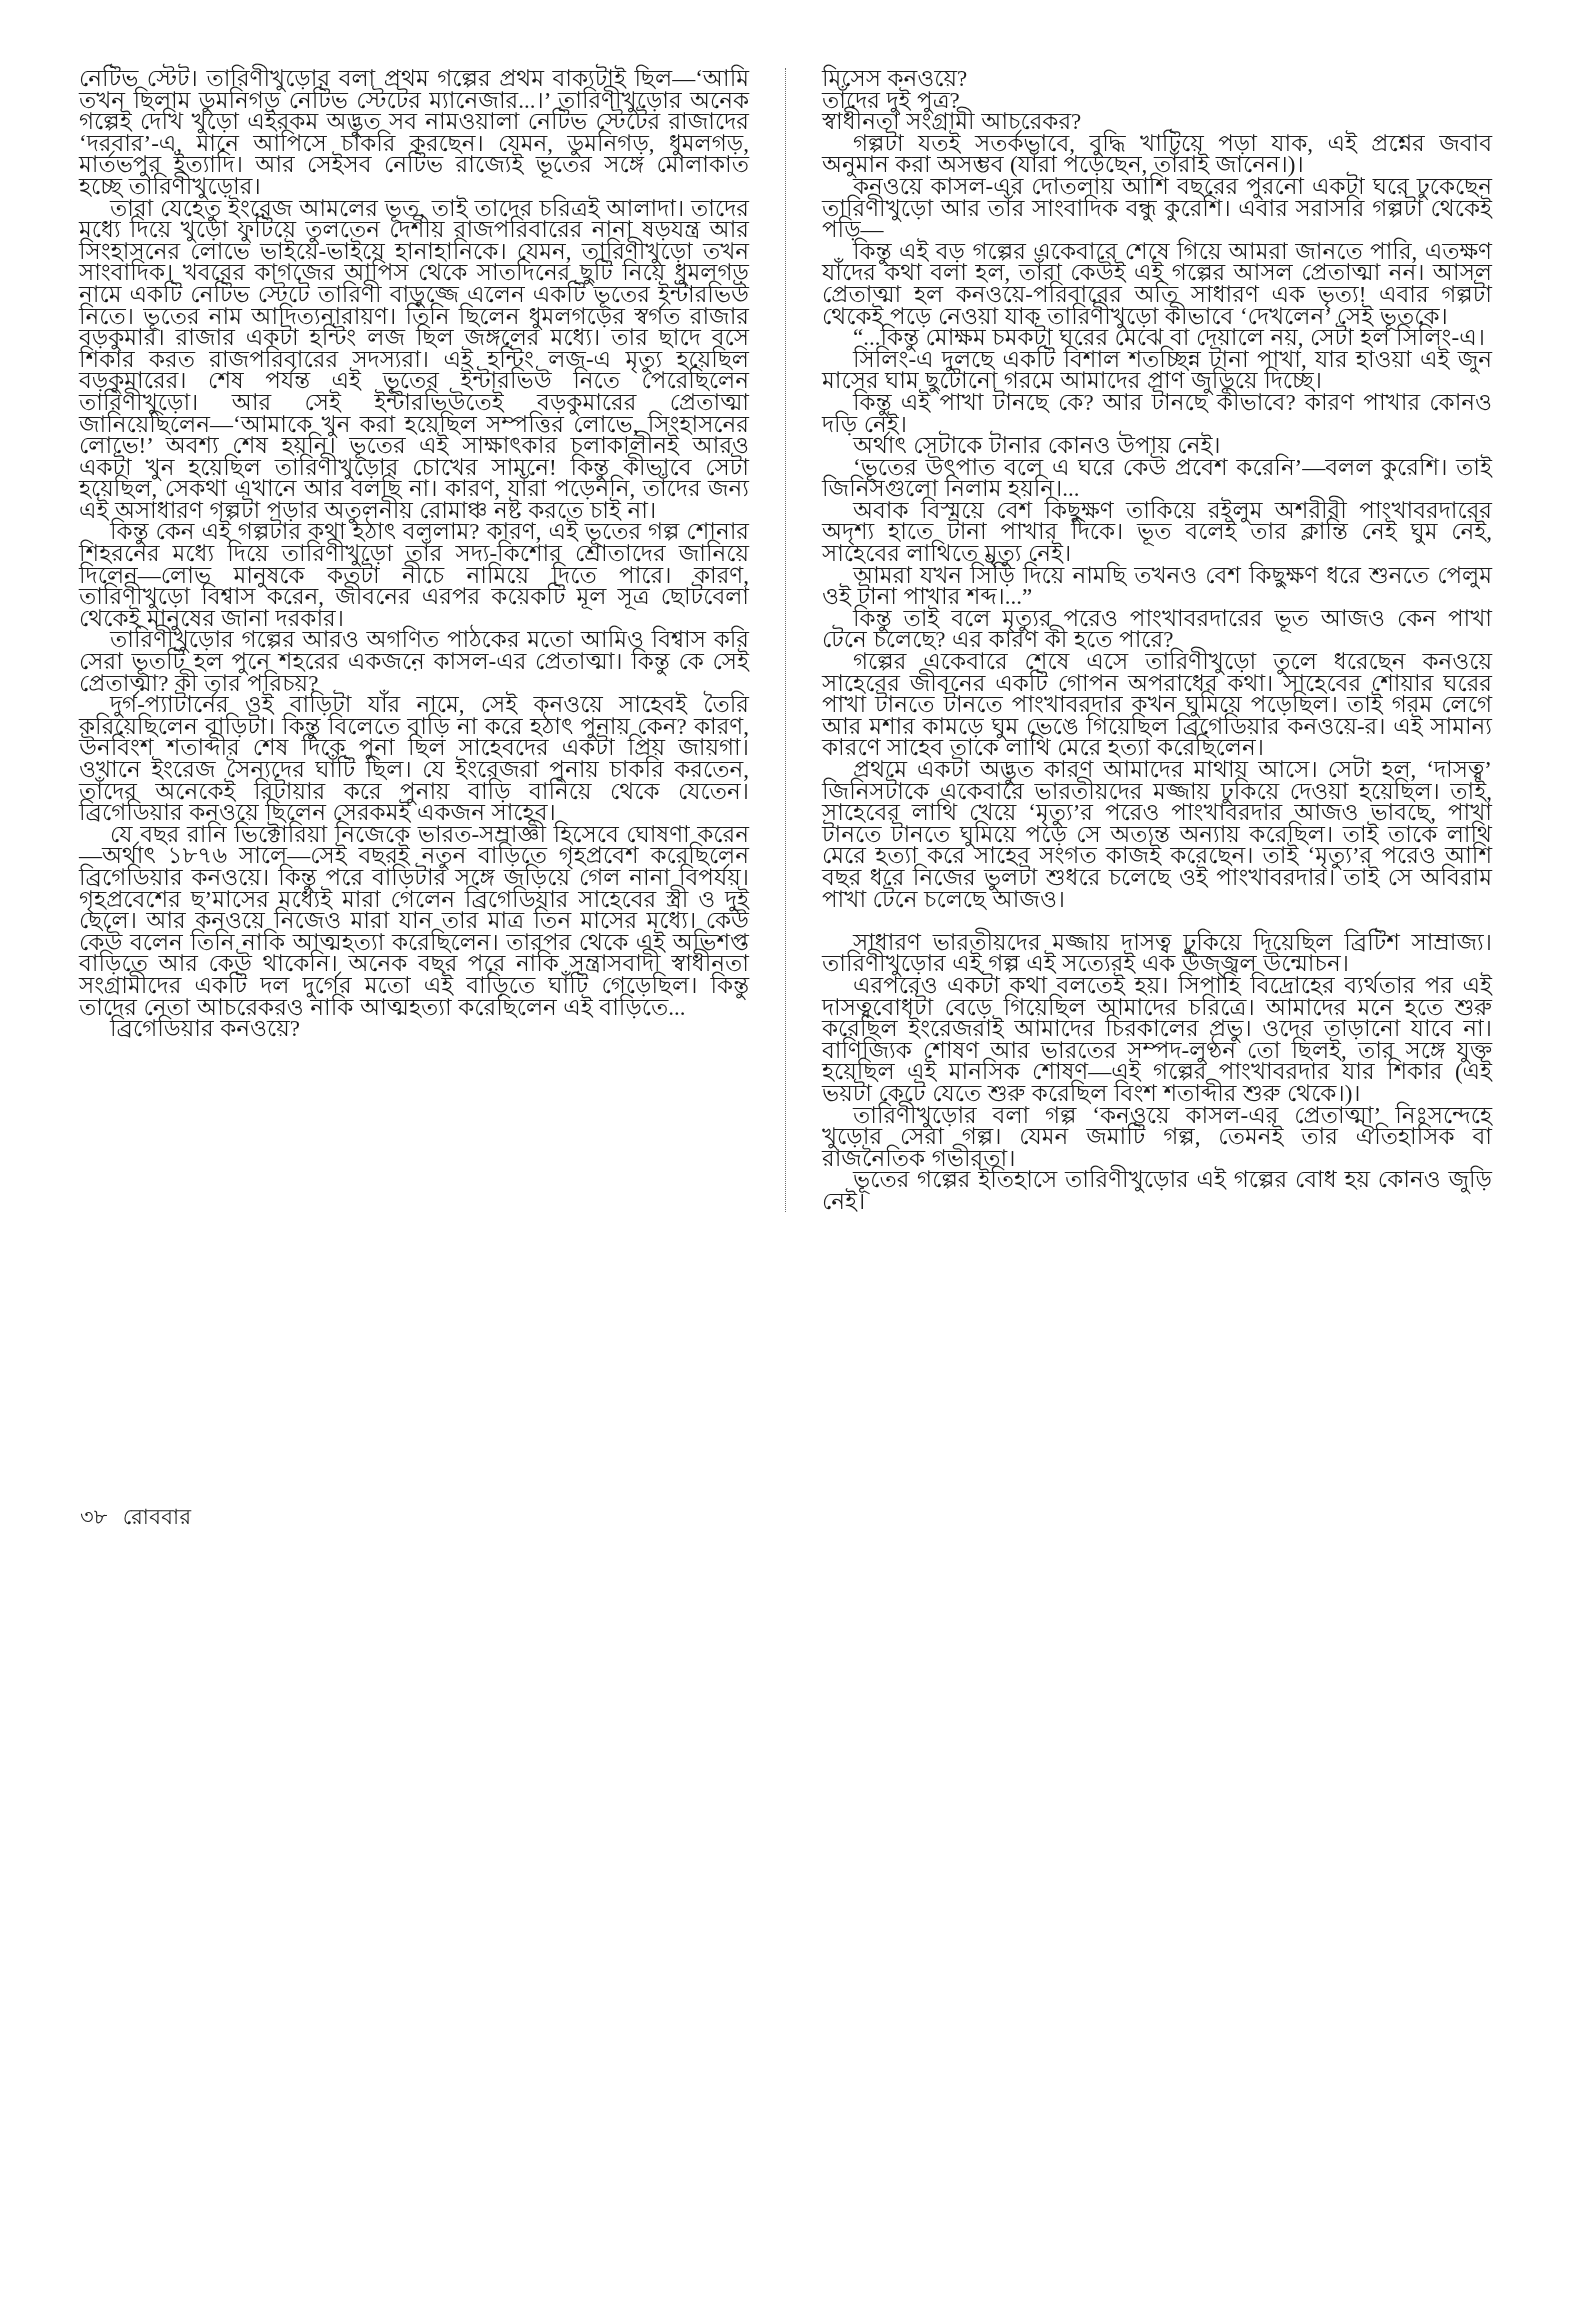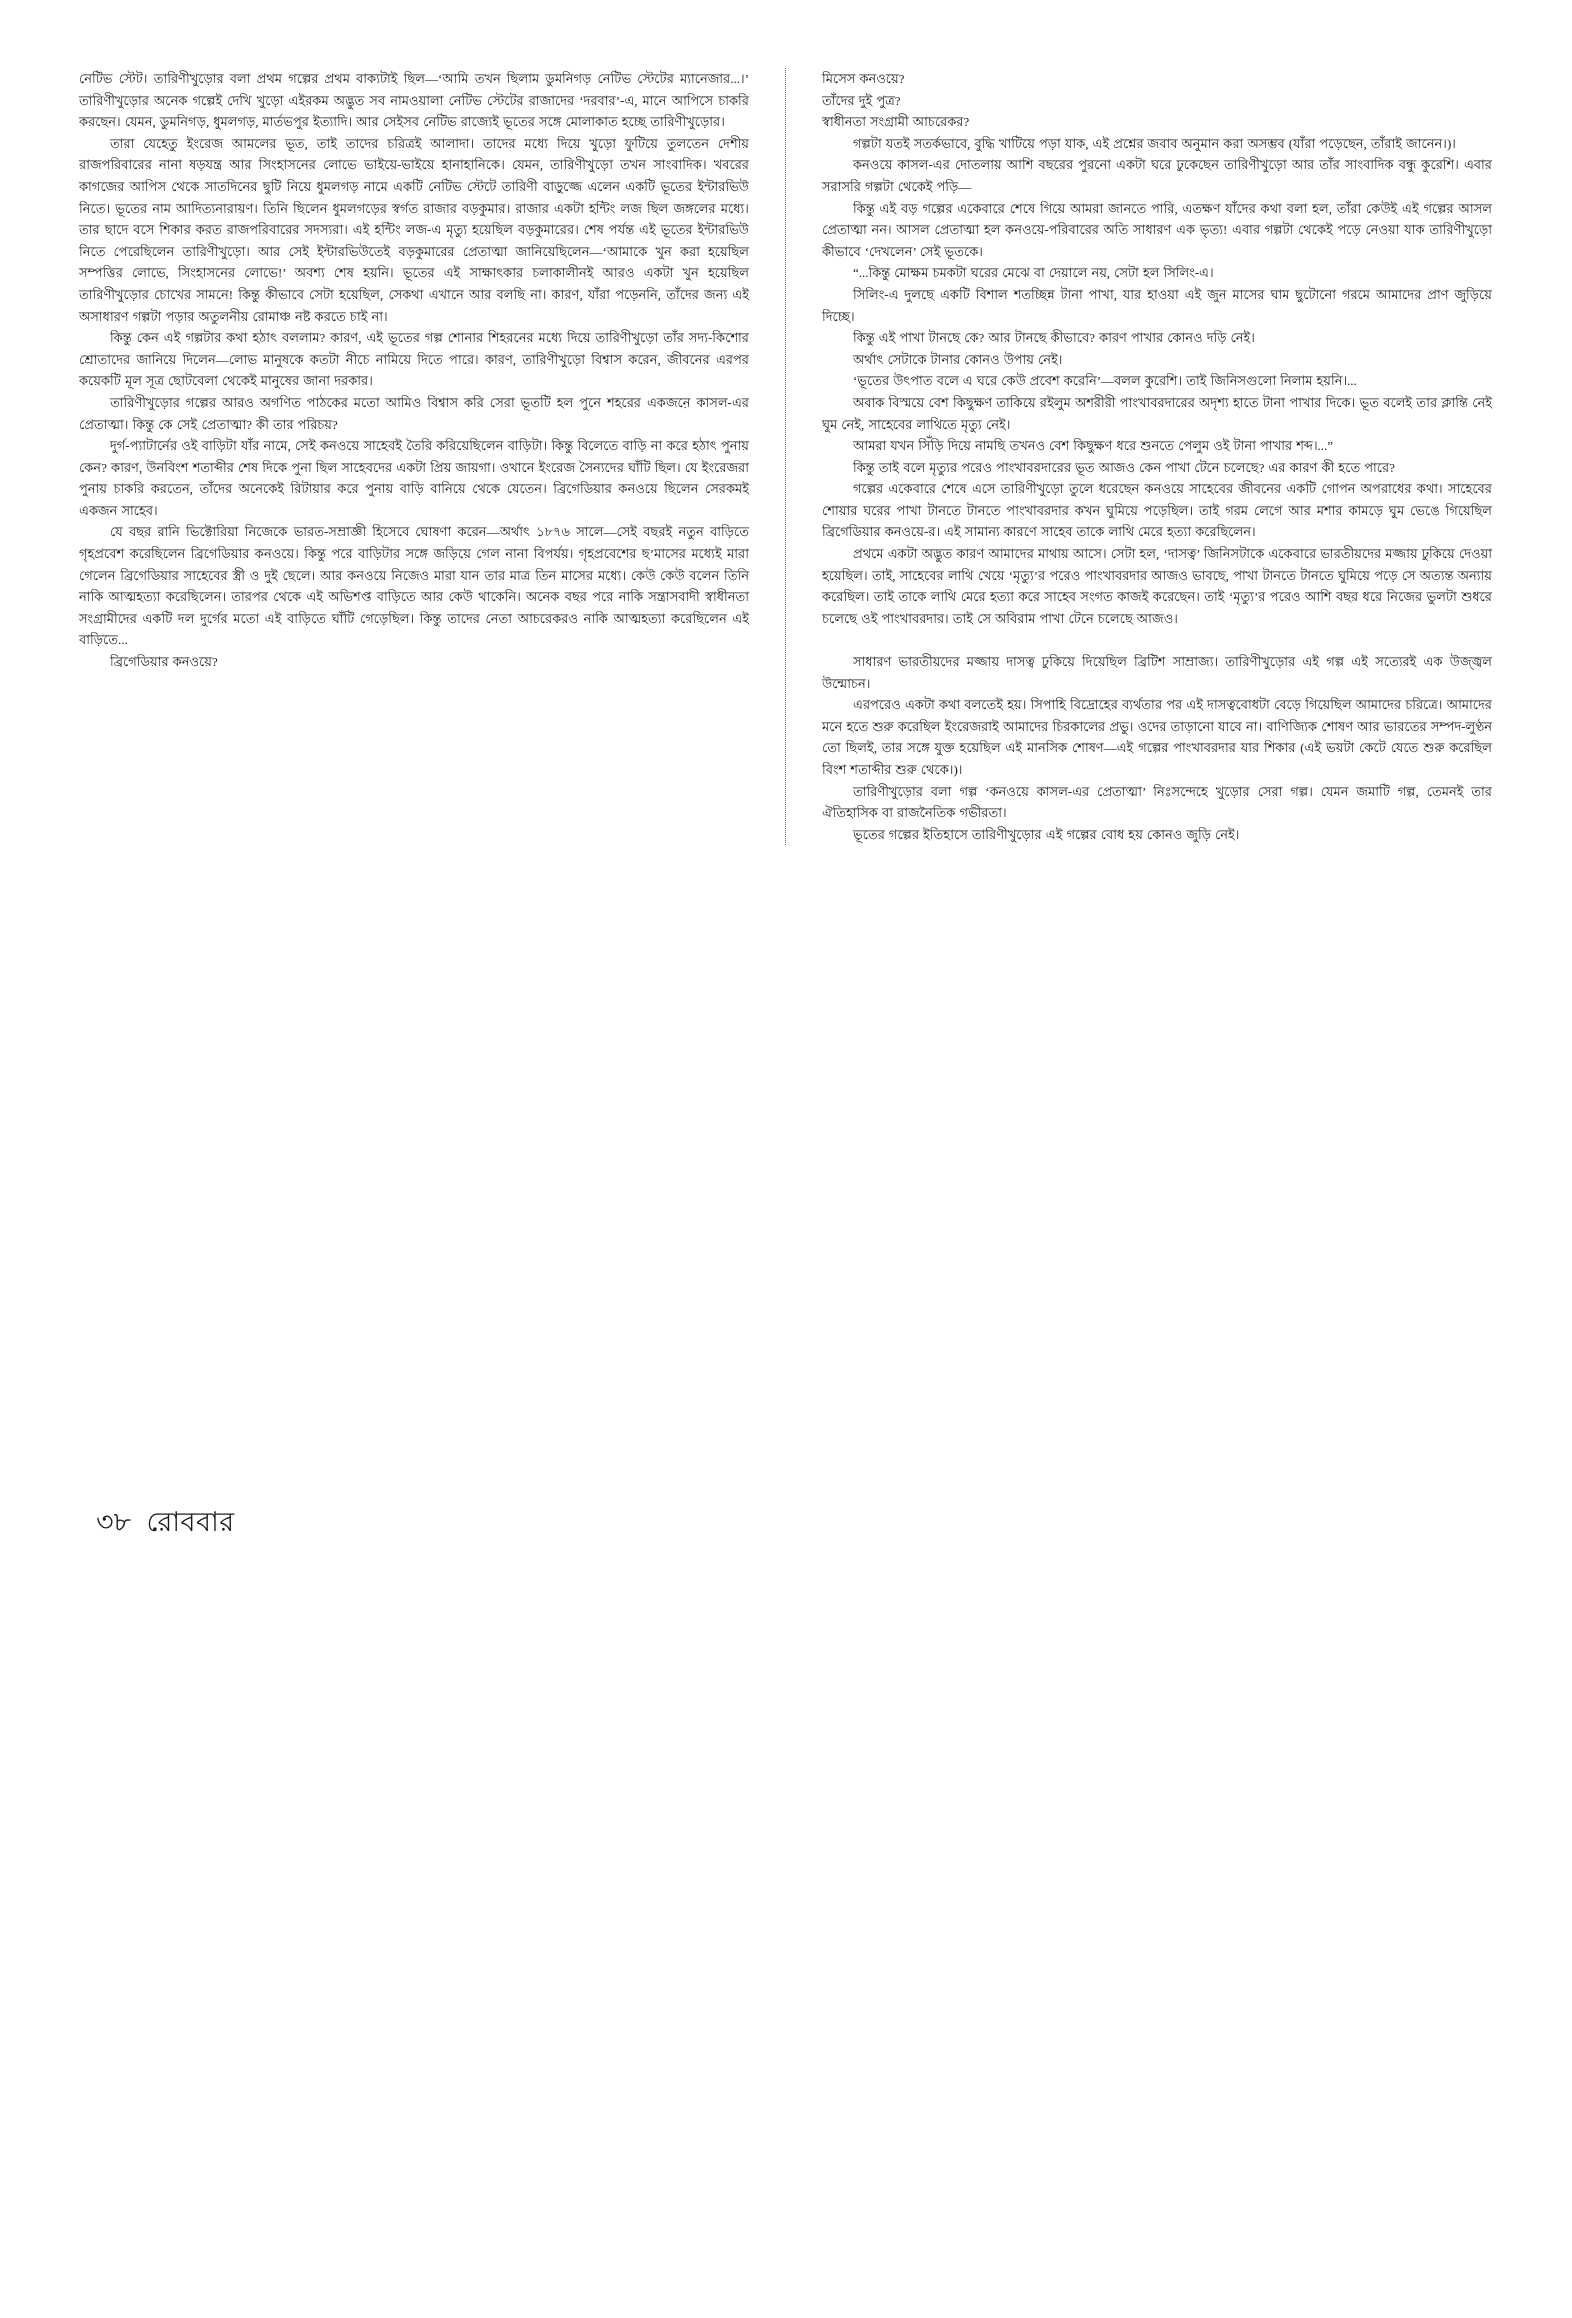--- a/index.html
+++ b/index.html
@@ -21,41 +21,41 @@
   .columns {
     position: absolute;
     top: 68px;
     left: 79px;
     width: 1415px;
     display: flex;
     align-items: stretch;
   }
   .col {
     width: 670px;
-    font-size: 13px;
+    font-size: 23px;
     line-height: 21.6px;
     text-align: justify;
     word-spacing: 0.8px;
   }
   .divider {
     width: 0;
     border-left: 1.5px dotted #6b6b6b;
     margin: 0 36px;
   }
   .para {
     margin: 0;
     text-indent: 31px;
   }
   .para.no-indent { text-indent: 0; }
   .para.gap-before { margin-top: 21.6px; }
   .footer {
     position: absolute;
-    left: 96px;
+    left: 80px;
     top: 1501px;
-    font-size: 27px;
+    font-size: 21px;
     color: #1c1c1c;
   }
   .pagenum { margin-right: 15.4px; }
   .magname { letter-spacing: 0.4px; }
 </style>
 </head>
 <body>
 
 <div class="sheet">
 

